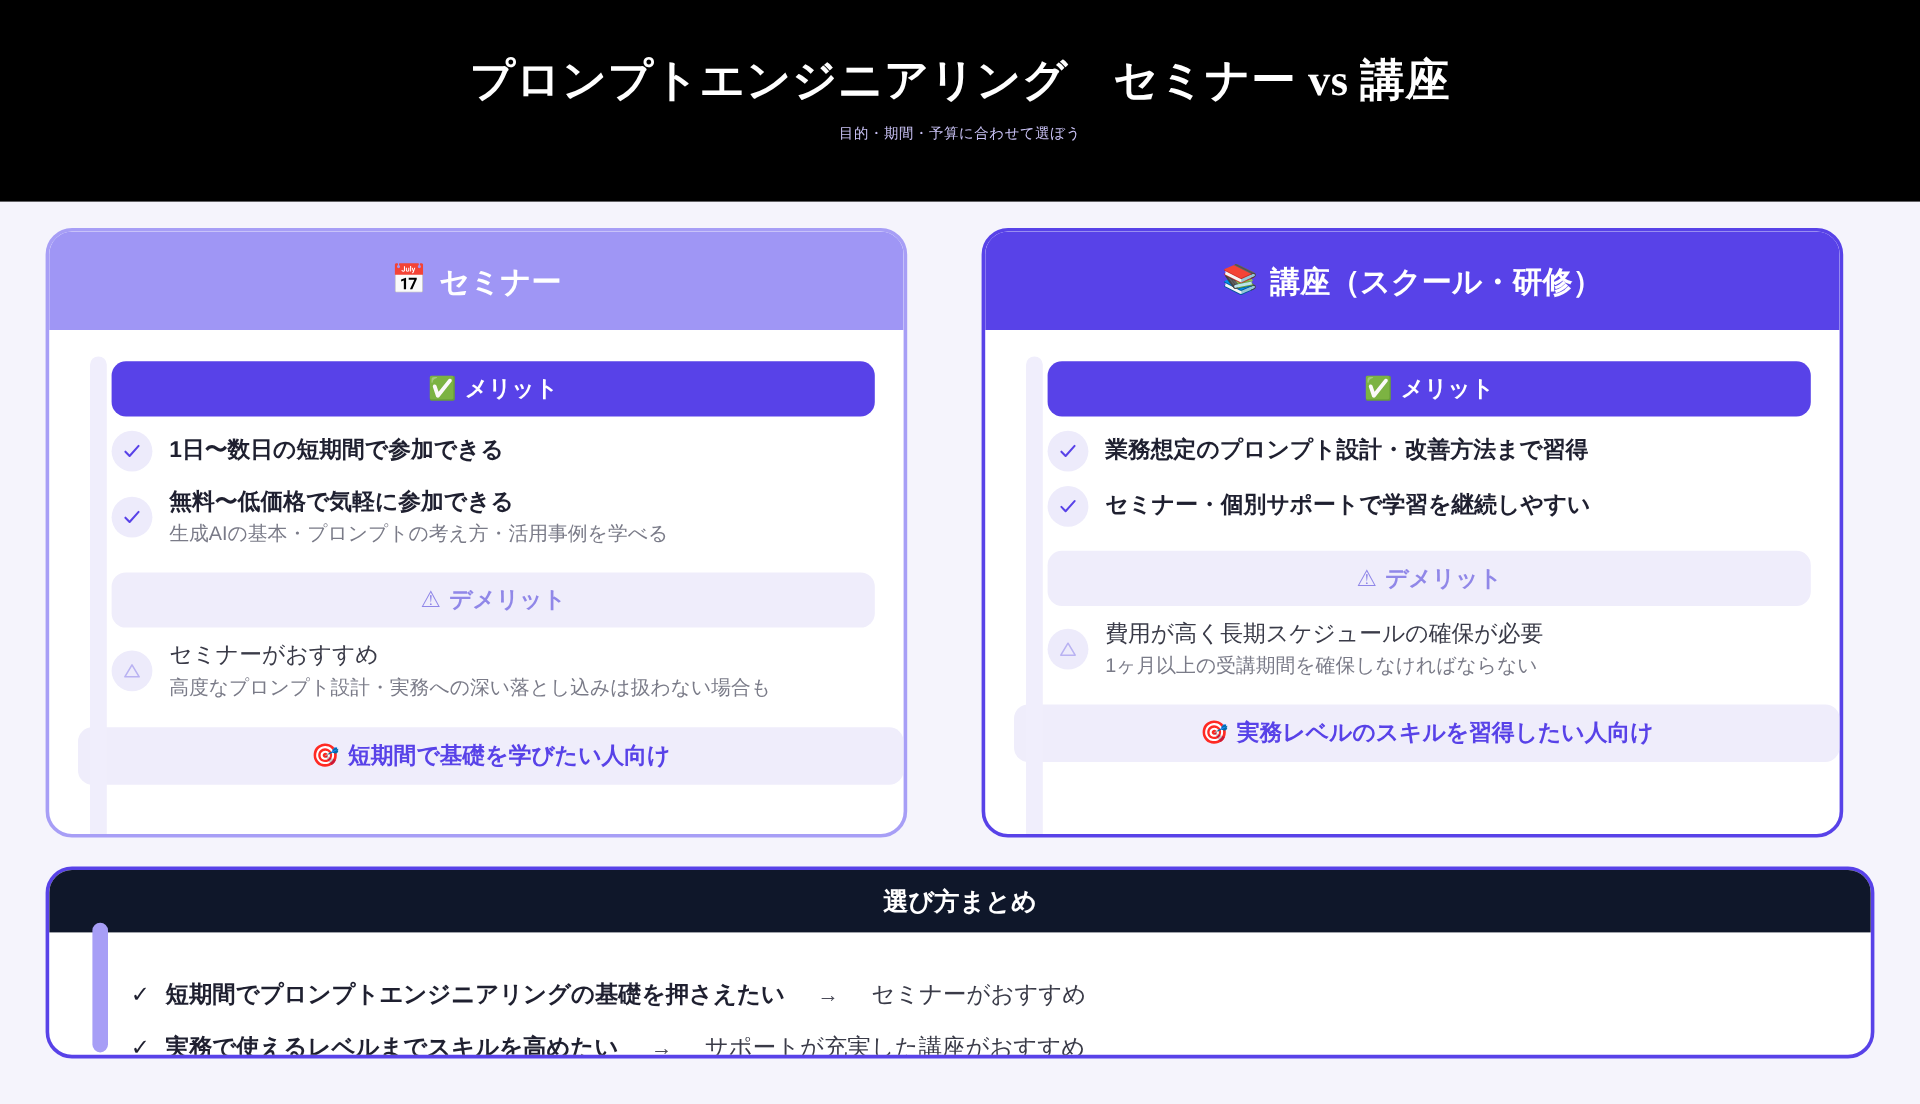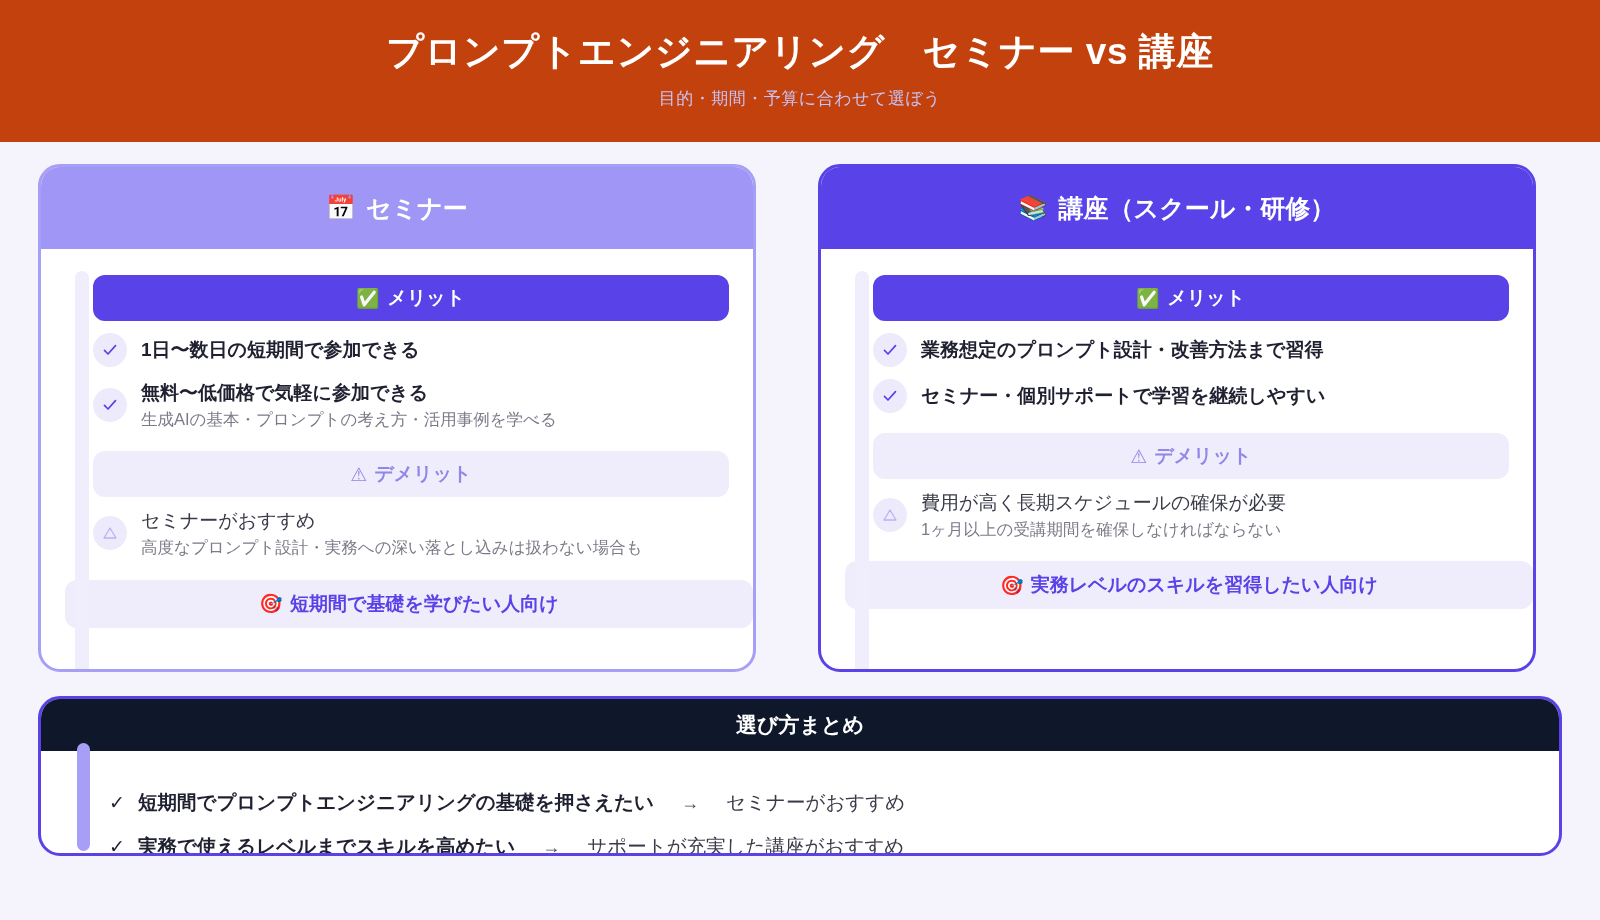--- a/index.html
+++ b/index.html
@@ -11,39 +11,40 @@
   }
 
   body {
     background: #f5f4fc;
     font-family: "Liberation Sans", "DejaVu Sans", sans-serif;
     color: #1f2030;
   }
 
   
   .page-header {
-    background: #c2410c;
-    height: 142px;
+    background: #000000;
+    height: 168px;
     display: flex;
     flex-direction: column;
     align-items: center;
     justify-content: center;
     gap: 14px;
+    font-family: Liberation Serif, serif;
   }
   .page-title {
     color: #ffffff;
     font-size: 37px;
     font-weight: bold;
     letter-spacing: 0.5px;
     line-height: 1.1;
     white-space: nowrap;
   }
   .page-subtitle {
     color: #c9c2f5;
-    font-size: 17px;
+    font-size: 12px;
     font-weight: normal;
     letter-spacing: 0.5px;
     text-align: right;
   }
 
   
   .compare-row {
     display: flex;
     gap: 62px;
     padding: 22px 38px 0 38px;

